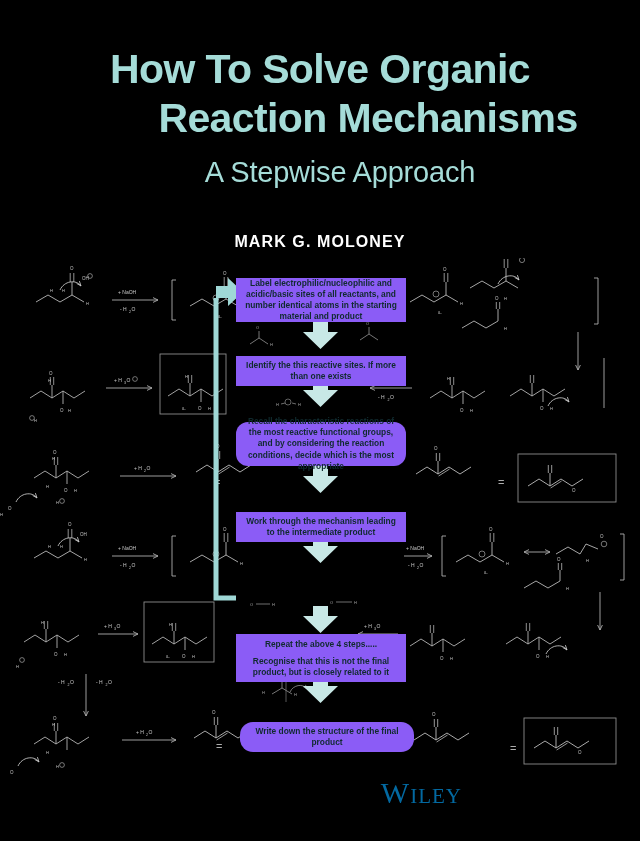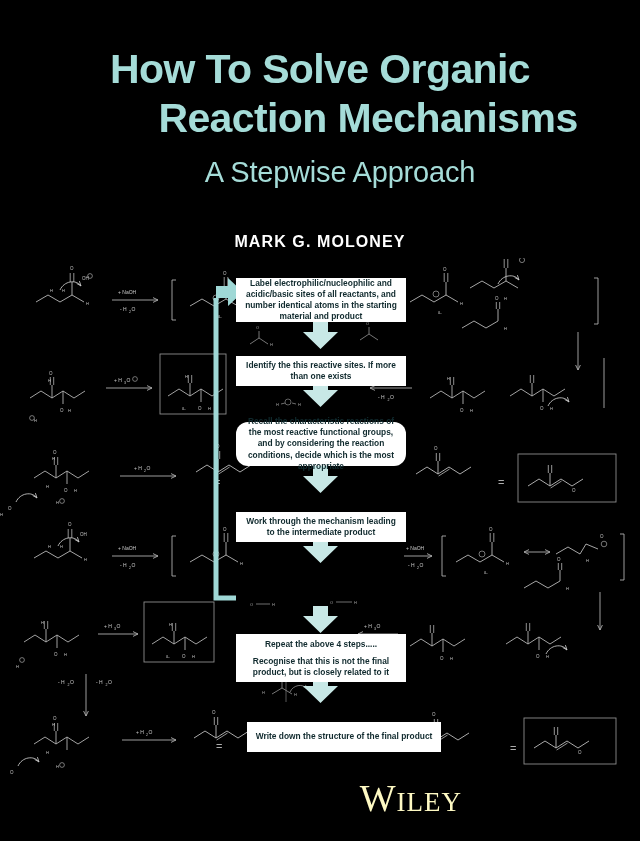--- a/index.html
+++ b/index.html
@@ -24,32 +24,32 @@
   }
   .author{
     position:absolute;left:0;top:221px;width:640px;
     color:#ffffff;font-size:16px;font-weight:bold;letter-spacing:1.1px;margin-top:12px;
   }
 
   
   .wiley{
     position:absolute;left:0;top:776px;width:520px;text-align:right;
     padding-right:58px;box-sizing:border-box;
-    color:#fef9c3;font-family:"Liberation Serif",serif;
-    font-size:38px;font-variant:small-caps;letter-spacing:1px;
+    color:#0369a1;font-family:"Liberation Serif",serif;
+    font-size:30px;font-variant:small-caps;letter-spacing:1px;
   }
 
   
   #chem{position:absolute;left:0;top:258px;width:640px;height:520px;}
   #chem svg{display:block;}
 
   
   #flow{position:absolute;left:0;top:258px;width:640px;height:520px;}
   .fbox{
-    position:absolute;background:#ffffff;color:#102a2e;
+    position:absolute;background:#8b5cf6;color:#102a2e;
     font-size:8.4px;font-weight:bold;line-height:11.2px;
     text-align:center;display:flex;align-items:center;justify-content:center;
     box-sizing:border-box;padding:3px 6px;
   }
 </style>
 </head>
 <body>
 
 <div id="cover">
 
@@ -491,21 +491,21 @@
     </div>
     <div class="fbox" style="left:236px;top:254px;width:170px;height:30px;">
       <span>Work through the mechanism leading to the intermediate product</span>
     </div>
     <div class="fbox" style="left:236px;top:328px;width:170px;height:22px;margin-top:48px;">
       <span>Repeat the above 4 steps.....</span>
     </div>
     <div class="fbox" style="left:236px;top:394px;width:170px;height:30px;">
       <span>Recognise that this is not the final product, but is closely related to it</span>
     </div>
-    <div class="fbox" style="left:247px;top:464px;width:194px;height:30px;">
+    <div class="fbox" style="left:240px;top:464px;width:174px;height:30px;border-radius:13px;">
       <span>Write down the structure of the final product</span>
     </div>
   </div>
 
   <div class="title-block">
     <div class="main-title title-l1">How To Solve Organic</div>
     <div class="main-title title-l2">Reaction Mechanisms</div>
     <div class="subtitle">A Stepwise Approach</div>
     <div class="author">MARK G. MOLONEY</div>
   </div>

